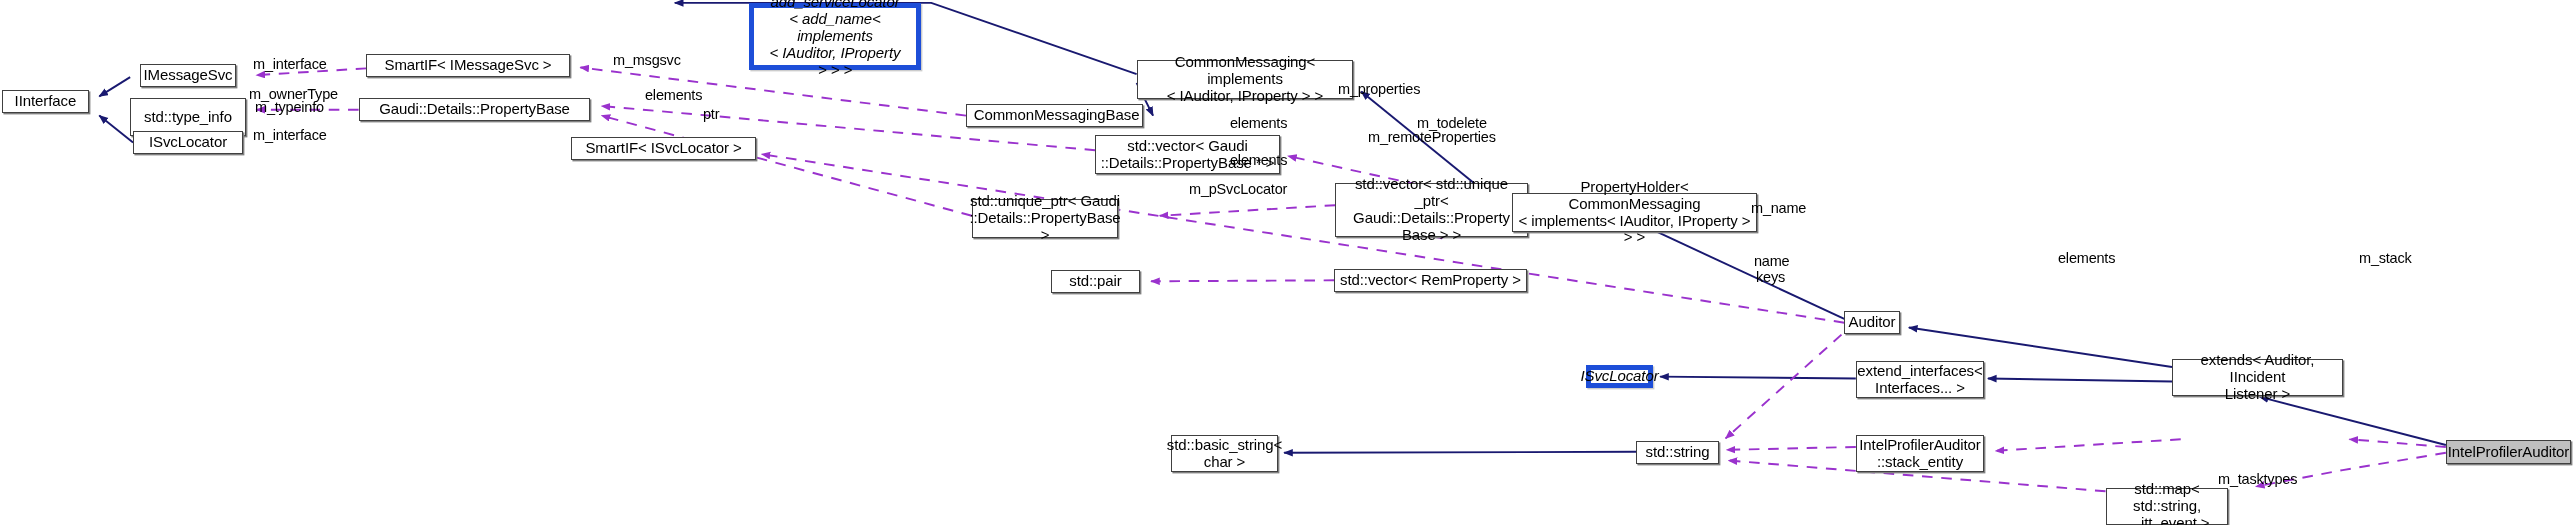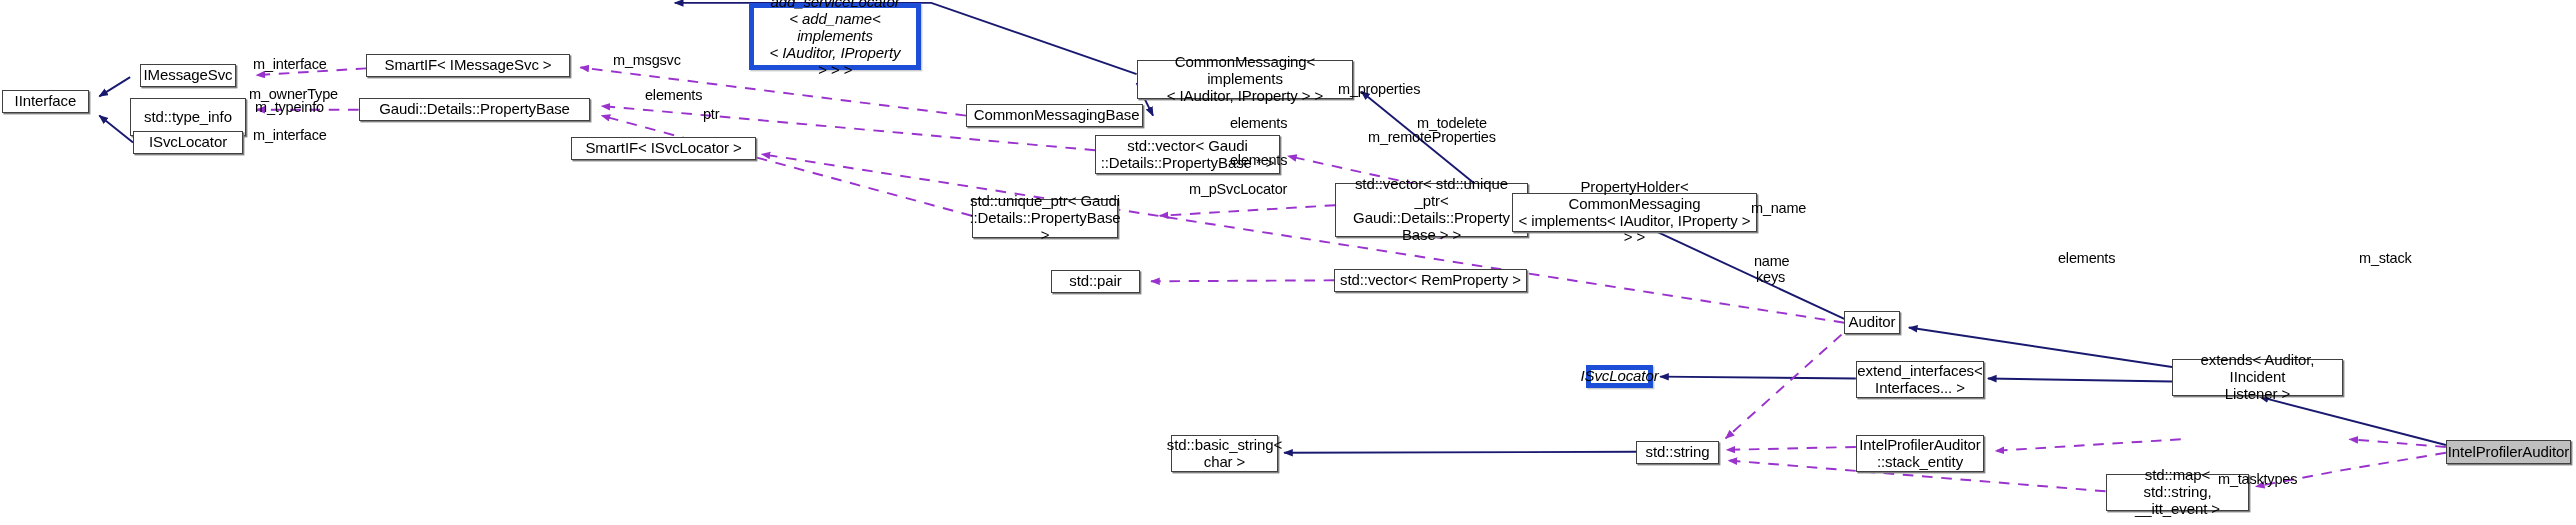--- a/index.html
+++ b/index.html
@@ -119,21 +119,21 @@
   <div class="node faint" style="left:1586px;top:365px;width:67px;height:23px;">ISvcLocator</div>
   <div class="node" style="left:1856px;top:361px;width:128px;height:37px;">extend_interfaces&lt;
 Interfaces... &gt;</div>
   <div class="node" style="left:2172px;top:359px;width:171px;height:37px;">extends&lt; Auditor, IIncident
 Listener &gt;</div>
   <div class="node" style="left:1171px;top:435px;width:107px;height:37px;">std::basic_string&lt;
 char &gt;</div>
   <div class="node" style="left:1636px;top:441px;width:83px;height:23px;">std::string</div>
   <div class="node" style="left:1856px;top:435px;width:128px;height:37px;">IntelProfilerAuditor
 ::stack_entity</div>
-  <div class="node" style="left:2106px;top:474px;width:143px;height:37px;">std::map&lt; std::string,
+  <div class="node" style="left:2106px;top:488px;width:122px;height:37px;">std::map&lt; std::string,
 __itt_event &gt;</div>
   <div class="node current" style="left:2446px;top:440px;width:125px;height:24px;">IntelProfilerAuditor</div>
 
   <div class="edge-label" style="left:253px;top:56px;">m_interface</div>
   <div class="edge-label" style="left:613px;top:52px;">m_msgsvc</div>
   <div class="edge-label" style="left:249px;top:86px;">m_ownerType</div>
   <div class="edge-label" style="left:255px;top:99px;">m_typeinfo</div>
   <div class="edge-label" style="left:645px;top:87px;">elements</div>
   <div class="edge-label" style="left:703px;top:106px;">ptr</div>
   <div class="edge-label" style="left:253px;top:127px;">m_interface</div>

